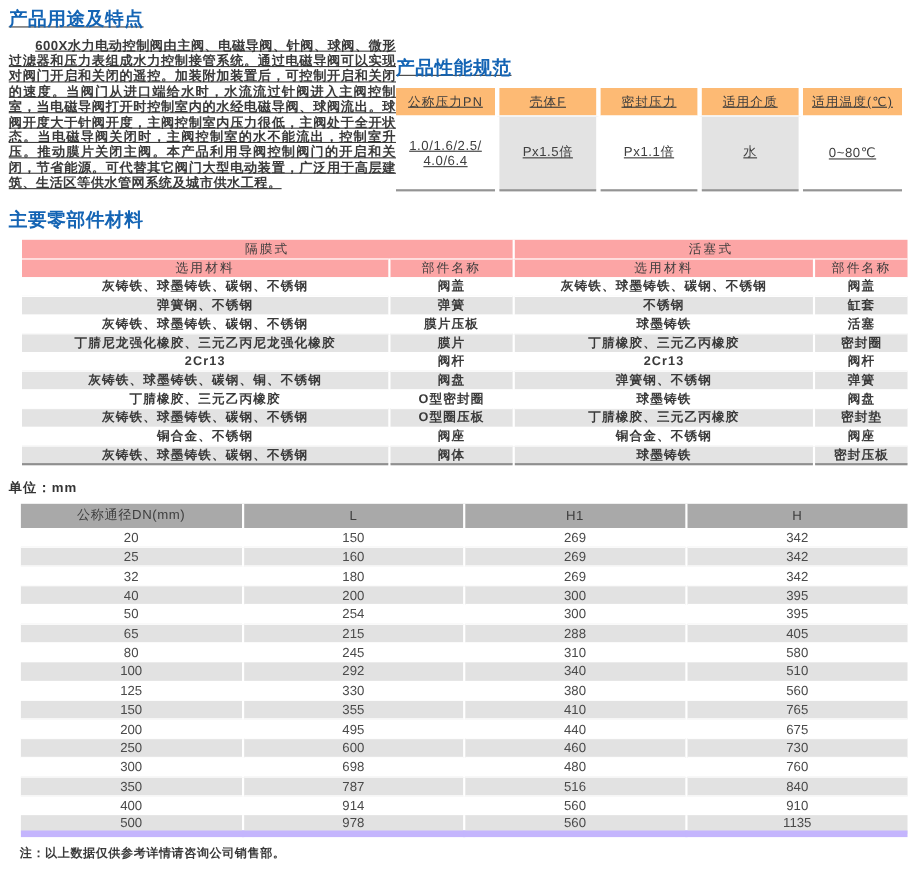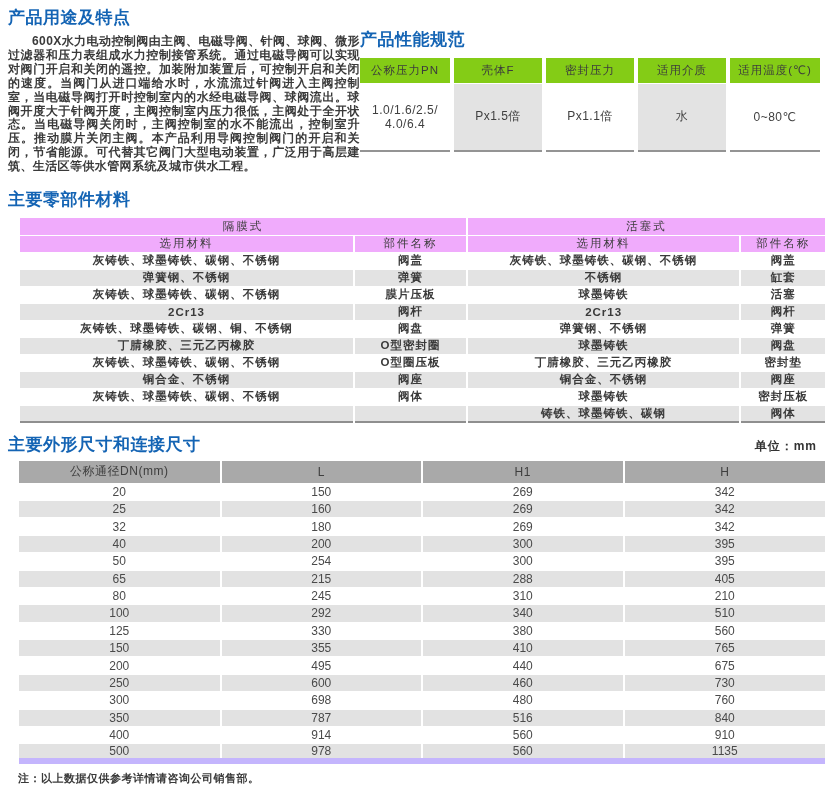--- a/index.html
+++ b/index.html
@@ -14,42 +14,42 @@
 
   h2.sec-title {
     color: #1464b4;
     font-size: 17px;
     font-weight: bold;
     line-height: 20px;
     letter-spacing: 0.5px;
   }
 
   
-  .top-row { display: flex; align-items: center; }
+  .top-row { display: flex; align-items: flex-end; text-decoration: underline; }
   .usage-col { width: 352px; flex: 0 0 352px; }
   .perf-col { flex: 1 1 auto; margin-left: 0; }
 
   .usage-body {
     margin-top: 7px;
     font-size: 12px;
     line-height: 13.9px;
     font-weight: bold;
     text-align: justify;
     text-indent: 2em;
     color: #3a3a3a;
     letter-spacing: 0.4px;
   }
 
   table { border-collapse: collapse; table-layout: fixed; width: 100%; }
   th, td { text-align: center; vertical-align: middle; }
 
   
   .perf-table { margin-top: 8px; border-bottom: 2px solid #949494; }
   .perf-table th {
-    background: #84cc16;
+    background: #fdba74;
     color: #3c3c3c;
     font-weight: normal;
     font-size: 11.5px;
     height: 25px;
     letter-spacing: 1px;
     border-right: 4px solid #fff;
     border-bottom: 1px solid #fff;
   }
   .perf-table th:last-child, .perf-table td:last-child { border-right: none; }
   .perf-table td {
@@ -63,21 +63,21 @@
   .perf-table td:nth-child(even) { background: #e3e3e3; }
 
   
   .mat-section { margin-top: 16px; }
   .mat-table { margin-top: 8px; width: 805px; margin-left: 12px; border-bottom: 2px solid #8f8f8f; }
   .mat-table col.c1 { width: 41.5%; }
   .mat-table col.c2 { width: 14%; }
   .mat-table col.c3 { width: 34%; }
   .mat-table col.c4 { width: 10.5%; }
   .mat-table th {
-    background: #f0abfc;
+    background: #fca5a5;
     color: #3c3c3c;
     font-weight: normal;
     font-size: 11.5px;
     height: 17px;
     letter-spacing: 2px;
     border-right: 2px solid #fff;
     border-bottom: 1px solid #fff;
   }
   .mat-table th:last-child { border-right: none; }
   .mat-table td {
@@ -204,20 +204,26 @@
             <td>不锈钢</td>
             <td>缸套</td>
           </tr>
           <tr>
             <td>灰铸铁、球墨铸铁、碳钢、不锈钢</td>
             <td>膜片压板</td>
             <td>球墨铸铁</td>
             <td>活塞</td>
           </tr>
           <tr>
+            <td>丁腈尼龙强化橡胶、三元乙丙尼龙强化橡胶</td>
+            <td>膜片</td>
+            <td>丁腈橡胶、三元乙丙橡胶</td>
+            <td>密封圈</td>
+          </tr>
+          <tr>
             <td>2Cr13</td>
             <td>阀杆</td>
             <td>2Cr13</td>
             <td>阀杆</td>
           </tr>
           <tr>
             <td>灰铸铁、球墨铸铁、碳钢、铜、不锈钢</td>
             <td>阀盘</td>
             <td>弹簧钢、不锈钢</td>
             <td>弹簧</td>
@@ -239,33 +245,26 @@
             <td>阀座</td>
             <td>铜合金、不锈钢</td>
             <td>阀座</td>
           </tr>
           <tr>
             <td>灰铸铁、球墨铸铁、碳钢、不锈钢</td>
             <td>阀体</td>
             <td>球墨铸铁</td>
             <td>密封压板</td>
           </tr>
-          <tr>
-            <td></td>
-            <td></td>
-            <td>铸铁、球墨铸铁、碳钢</td>
-            <td>阀体</td>
-          </tr>
         </tbody>
     </table>
   </section>
 
   <section class="dim-section">
     <div class="dim-title-row">
-      <h2 class="sec-title">主要外形尺寸和连接尺寸</h2>
       <span class="unit-label">单位：mm</span>
     </div>
     <table class="dim-table">
       <colgroup>
           <col>
           <col>
           <col>
           <col>
         </colgroup>
       <thead>
@@ -310,21 +309,21 @@
           <tr>
             <td>65</td>
             <td>215</td>
             <td>288</td>
             <td>405</td>
           </tr>
           <tr>
             <td>80</td>
             <td>245</td>
             <td>310</td>
-            <td>210</td>
+            <td>580</td>
           </tr>
           <tr>
             <td>100</td>
             <td>292</td>
             <td>340</td>
             <td>510</td>
           </tr>
           <tr>
             <td>125</td>
             <td>330</td>

